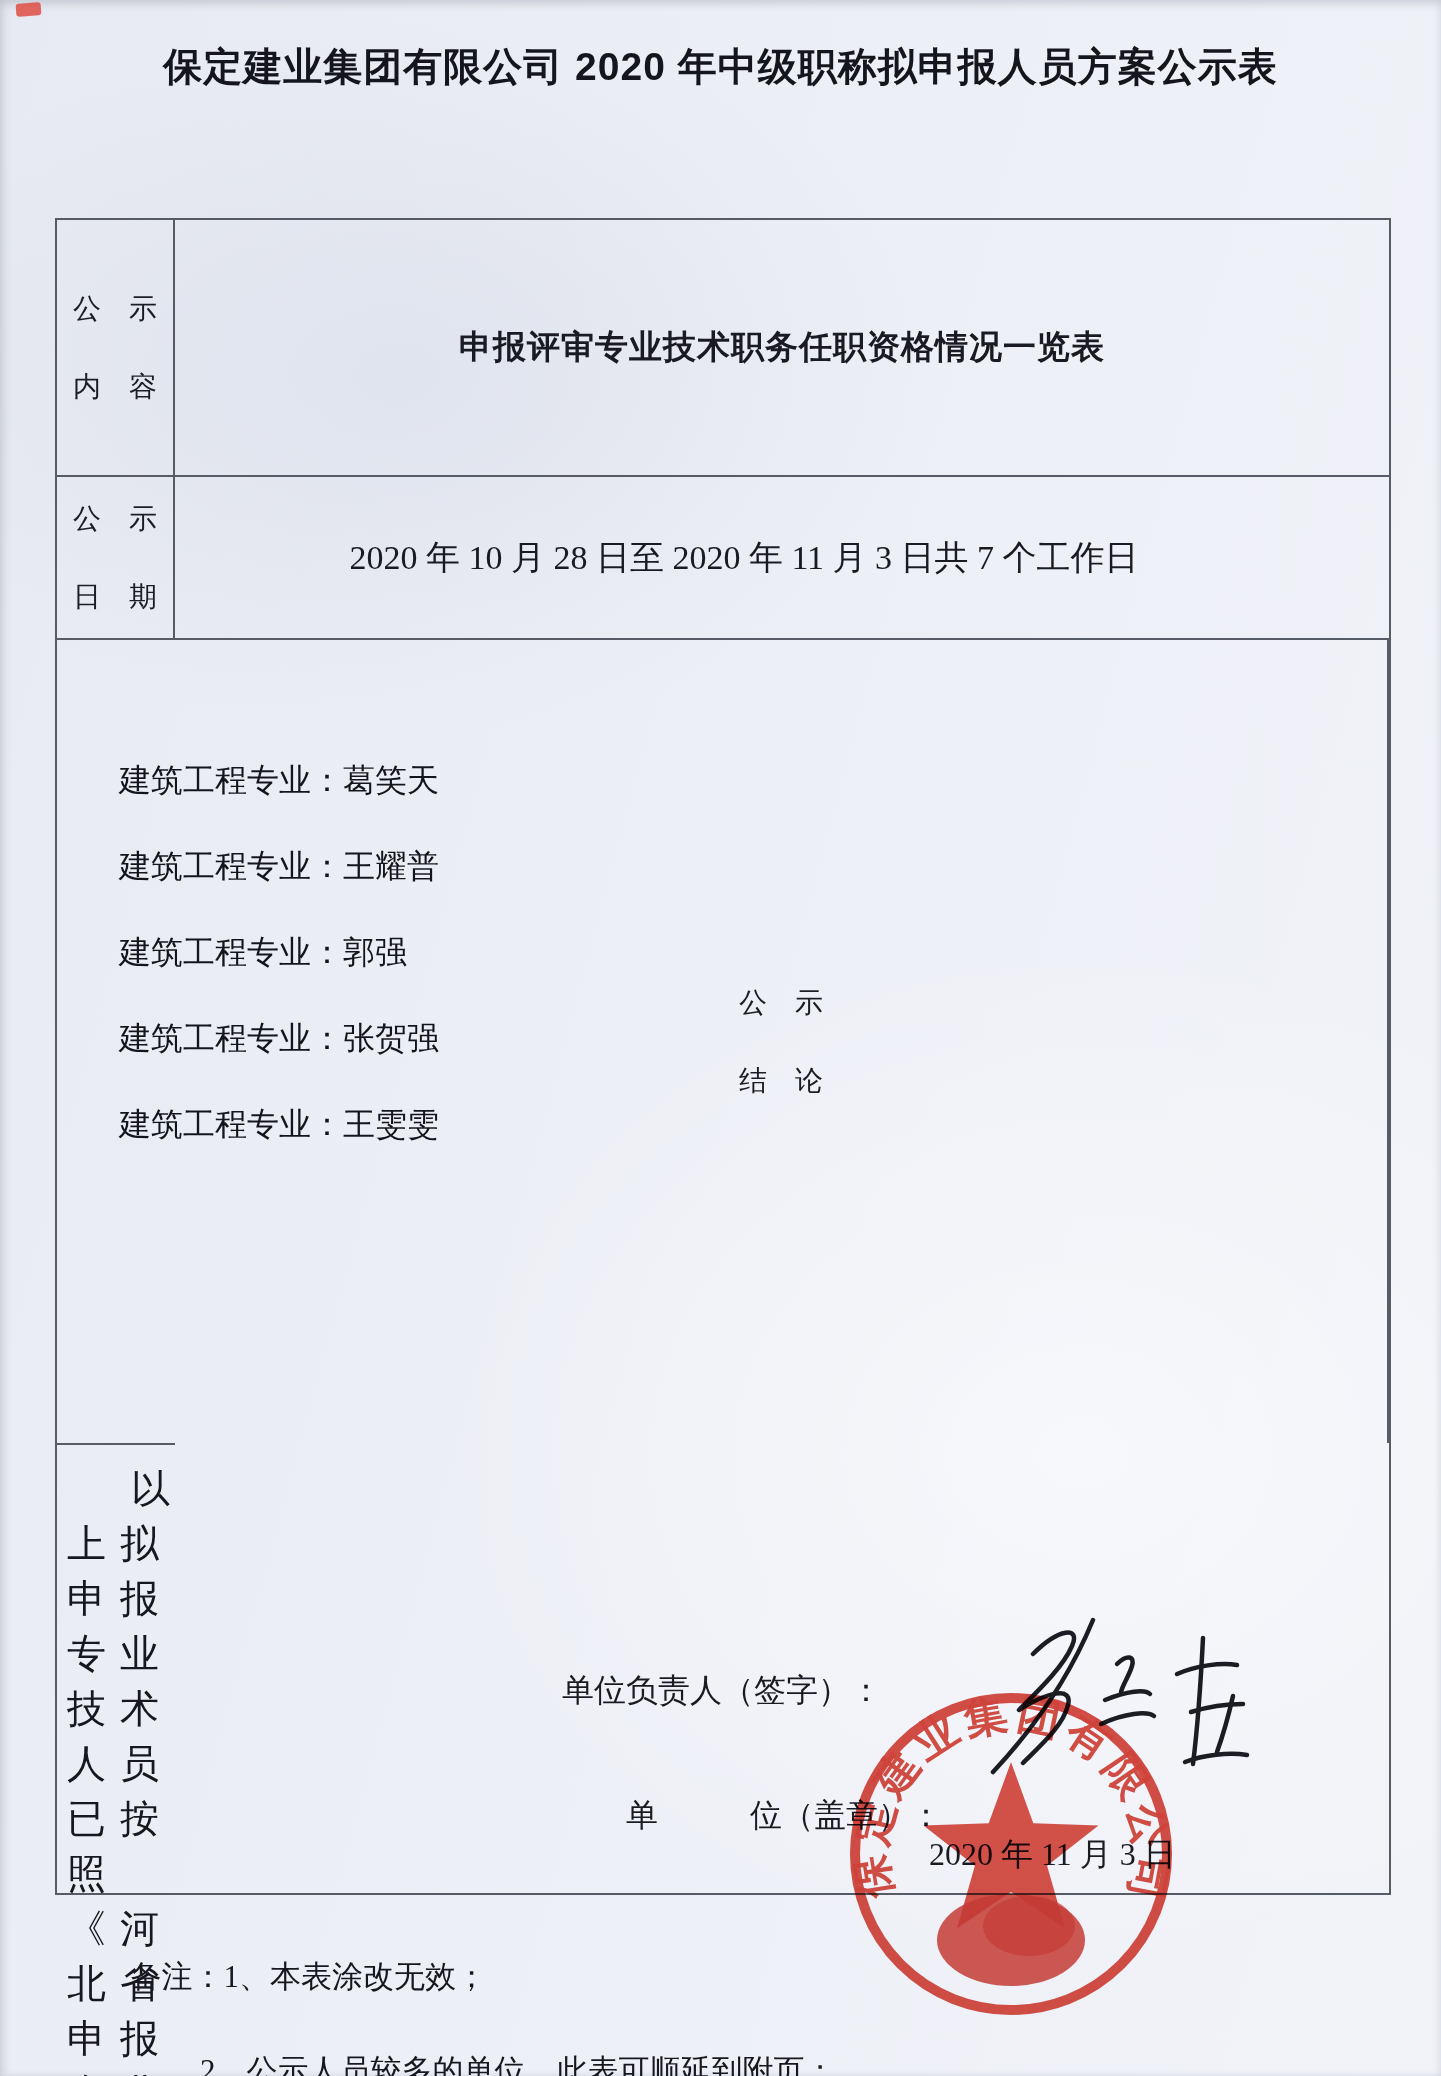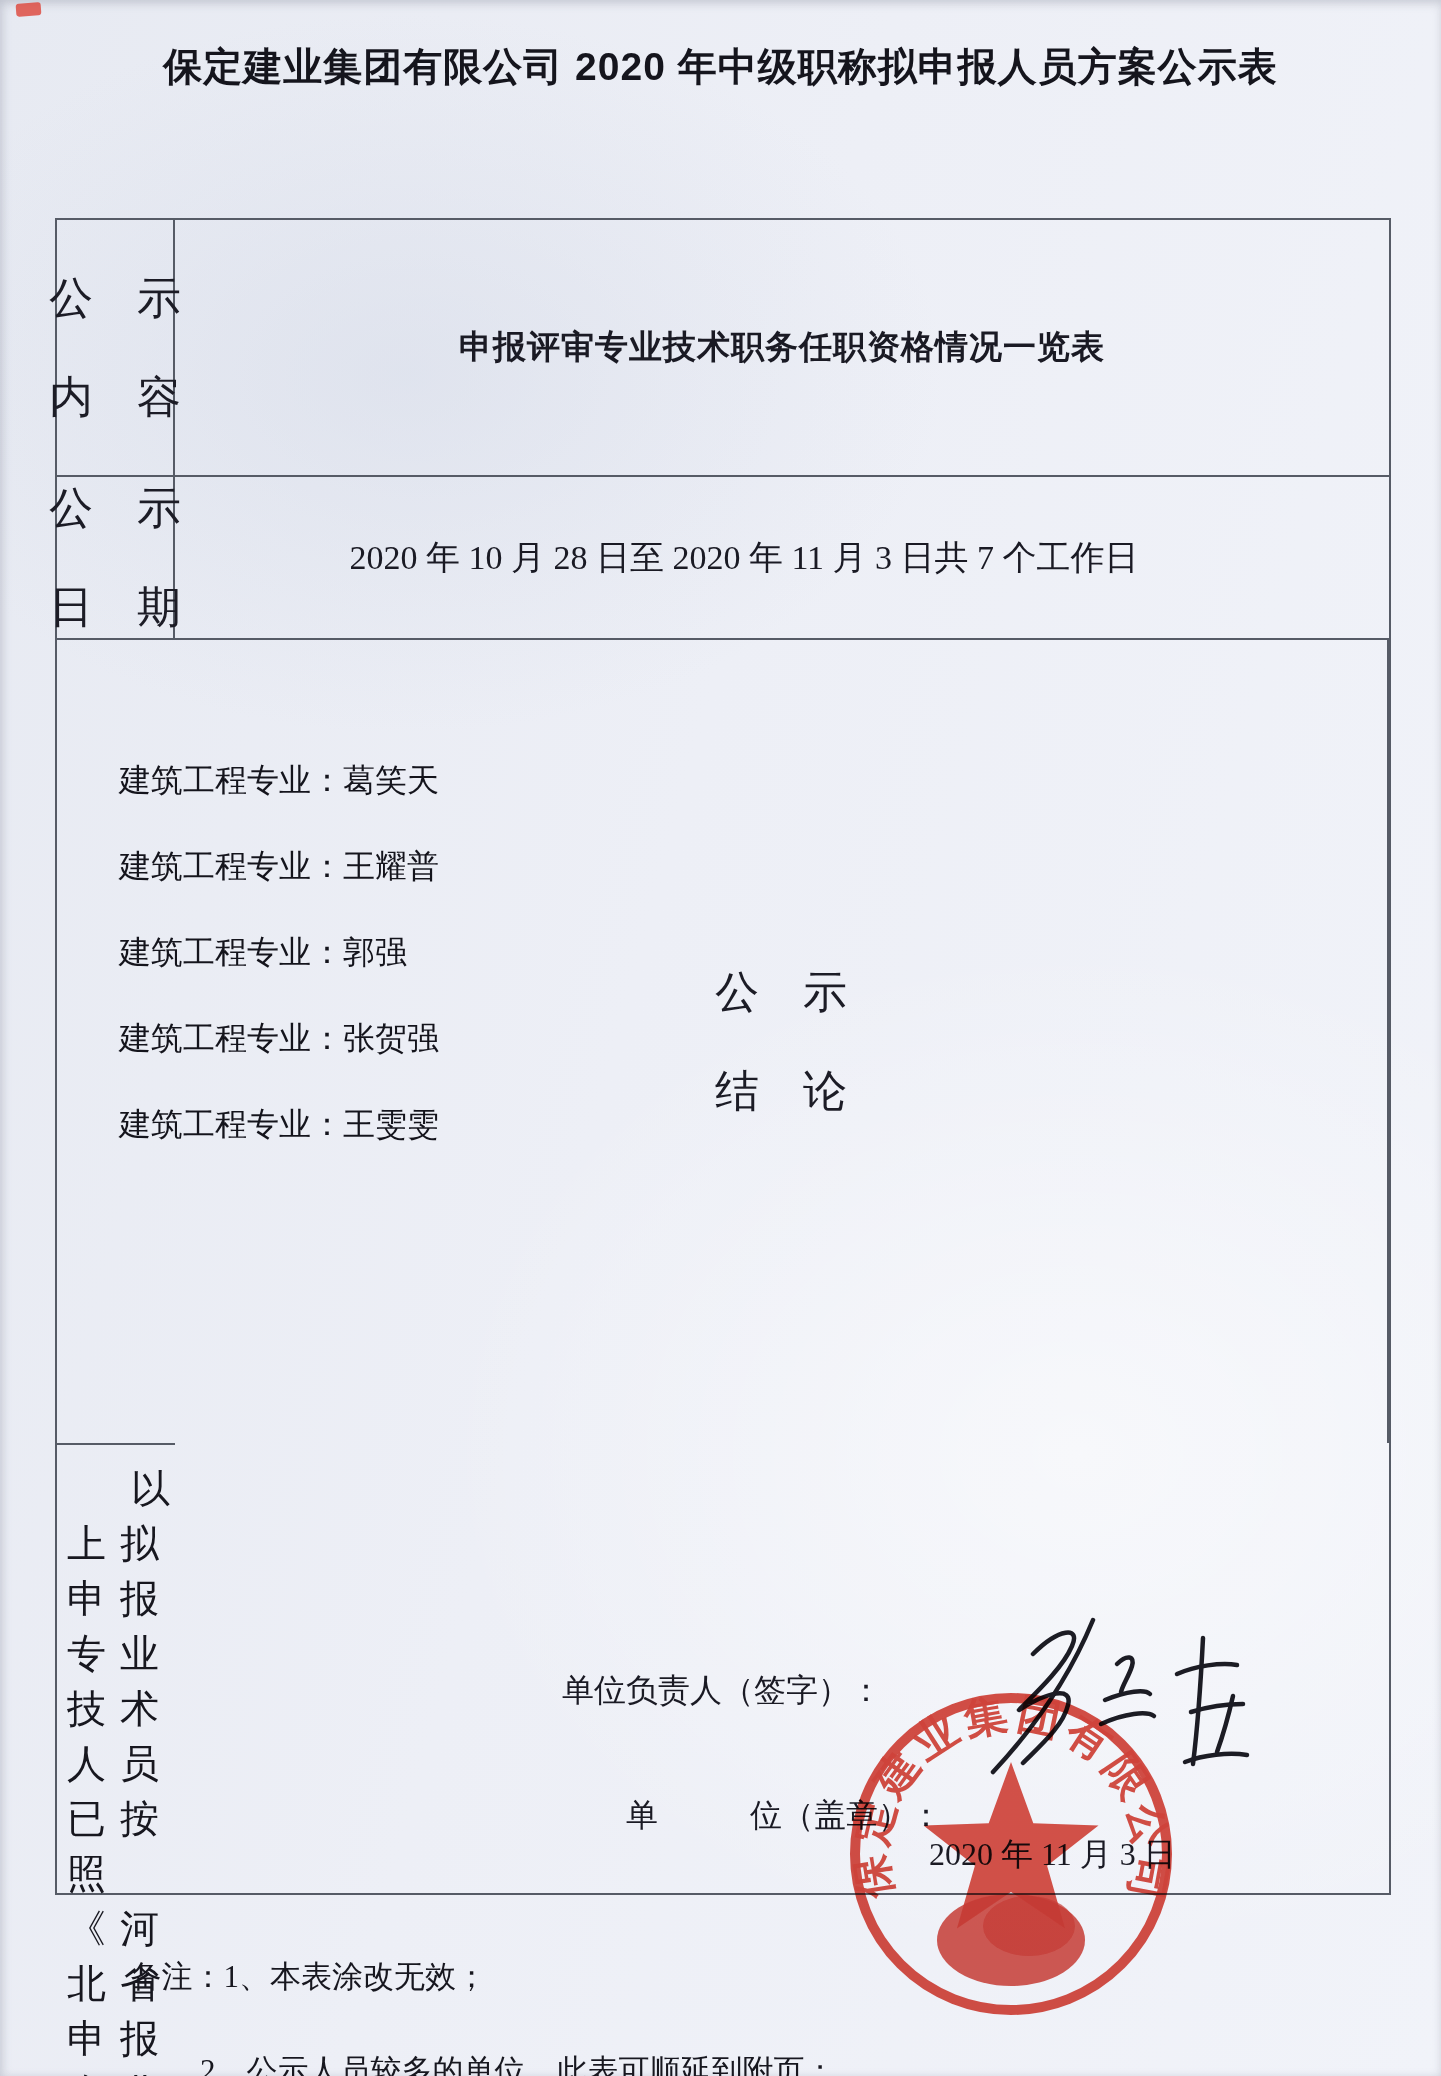--- a/index.html
+++ b/index.html
@@ -25,21 +25,21 @@
   .notice-table{
     position:absolute; left:55px; top:218px; width:1336px; height:1677px;
     border:2px solid #565b66;
     display:grid; grid-template-columns:118px 1fr;
     grid-template-rows:255px 163px 805px 1fr;
   }
   .cell{ border-color:#565b66; }
   .label-cell{
     border-right:2px solid #565b66;
     display:flex; flex-direction:column; align-items:center; justify-content:center;
-    gap:40px; font-size:44px; color:#1c1c26;
+    gap:40px; font-size:28px; color:#1c1c26;
   }
   .row-border{ border-top:2px solid #565b66; }
   .label-line{ white-space:pre; }
   .content-cell{ position:relative; }
   .center-text{
     display:flex; align-items:center; justify-content:center;
     height:100%; font-size:33px;
   }
   .content-title{ font-weight:700; letter-spacing:1px; }
   .content-date{ font-size:34px; padding-right:76px; }

